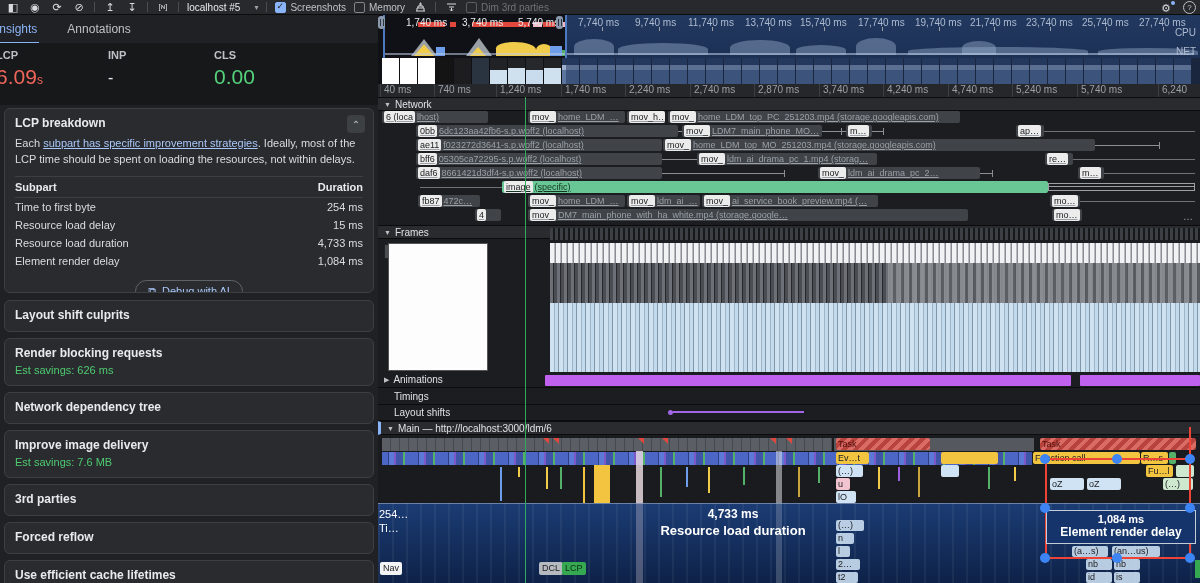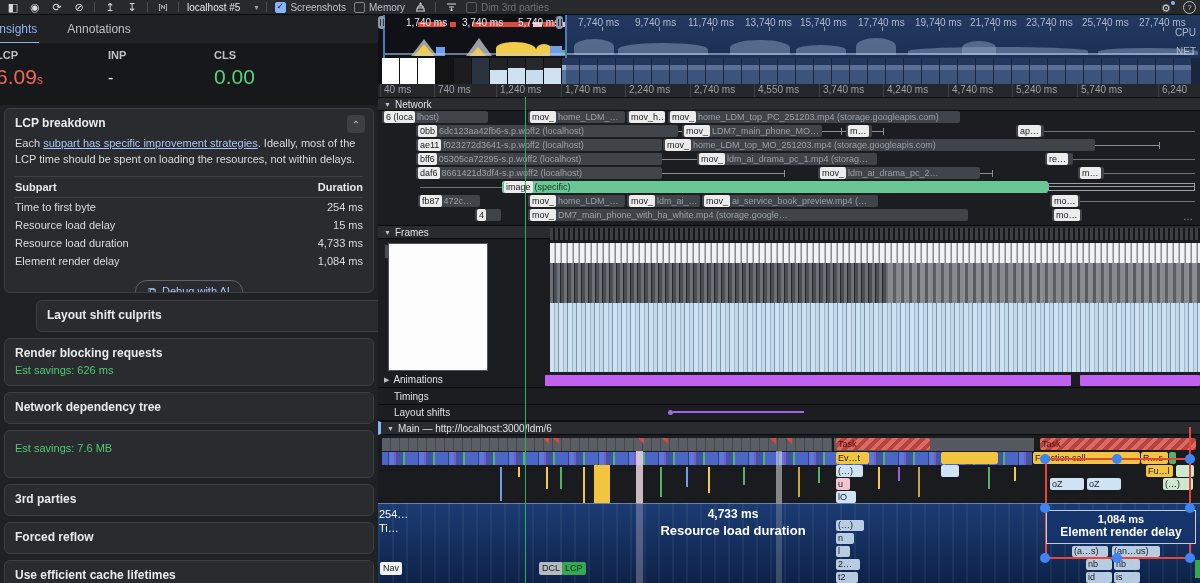--- a/index.html
+++ b/index.html
@@ -70,21 +70,21 @@
   .rtick{position:absolute;top:0;font-size:10px;color:#9aa0a6;white-space:nowrap;}
   .rtickline{position:absolute;top:0;width:1px;height:13px;background:#3c4043;}
   
   .thead{position:absolute;left:0;width:822px;height:14px;background:#2a2b2e;border-top:1px solid #0c0c0d;
          border-bottom:1px solid #0c0c0d;font-size:10px;color:#dfe1e5;display:flex;align-items:center;gap:4px;
          padding-left:6px;box-sizing:border-box;}
   .tri{font-size:7px;color:#bdc1c6;}
   #nettrack{position:absolute;left:0;top:96px;width:822px;height:113px;background:#1c1d20;overflow:hidden;}
   .nrow{position:absolute;left:0;width:822px;height:13px;}
   .nseg{position:absolute;top:0;height:12px;border-radius:2px;background:#404449;color:#9aa0a6;font-size:9px;
-        line-height:12px;white-space:nowrap;overflow:hidden;display:flex;gap:2px;padding:0 2px;box-sizing:border-box;}
+        line-height:12px;white-space:nowrap;overflow:hidden;display:flex;gap:2px;padding:0 2px;box-sizing:border-box;text-decoration:underline;}
   .nchip{background:#ececec;color:#202124;border-radius:2px;padding:0 2px;flex:none;}
   .nseg.green{background:#69c795;color:#14351f;}
   .nwh{position:absolute;top:6px;height:1px;background:#8a8f95;}
   .nwh:after{content:"";position:absolute;right:0;top:-3px;width:1px;height:7px;background:#8a8f95;}
   .nline{position:absolute;top:6px;height:1px;background:#6f7379;}
   .nhollow{position:absolute;top:2px;height:8px;border:1px solid #9aa0a6;box-sizing:border-box;
            background:linear-gradient(180deg,transparent 2px,#9aa0a6 2px,#9aa0a6 3px,transparent 3px);}
   
   #framesarea{position:absolute;left:0;top:225px;width:822px;height:132px;background:#1c1d20;}
   .band{position:absolute;left:172px;width:650px;}
@@ -246,31 +246,32 @@
             </tr>
           </tbody>
       </table>
       <div id="debugbtn">
         <span class="aiicon">⧉</span>
         <span>Debug with AI</span>
       </div>
     </div>
 
     <div id="insight-cards">
-        <div class="card" style="top: 285px; height: 32px; margin-left: 32px;">
+        <div class="card" style="top: 285px; height: 32px;">
           <div class="ctitle">Layout shift culprits</div>
         </div>
         <div class="card" style="top: 323px; height: 48px;">
           <div class="ctitle">Render blocking requests</div>
           <div class="savings">Est savings: 626 ms</div>
         </div>
         <div class="card" style="top: 377px; height: 32px;">
           <div class="ctitle">Network dependency tree</div>
         </div>
         <div class="card" style="top: 415px; height: 48px;">
+          <div class="ctitle">Improve image delivery</div>
           <div class="savings">Est savings: 7.6 MB</div>
         </div>
         <div class="card" style="top: 469px; height: 32px;">
           <div class="ctitle">3rd parties</div>
         </div>
         <div class="card" style="top: 507px; height: 32px;">
           <div class="ctitle">Forced reflow</div>
         </div>
         <div class="card" style="top: 545px; height: 30px;">
           <div class="ctitle">Use efficient cache lifetimes</div>
@@ -406,21 +407,21 @@
         <span class="rtick" style="left: 60px;">740 ms</span>
         <span class="rtickline" style="left: 118px;"></span>
         <span class="rtick" style="left: 122px;">1,240 ms</span>
         <span class="rtickline" style="left: 183px;"></span>
         <span class="rtick" style="left: 187px;">1,740 ms</span>
         <span class="rtickline" style="left: 247px;"></span>
         <span class="rtick" style="left: 251px;">2,240 ms</span>
         <span class="rtickline" style="left: 312px;"></span>
         <span class="rtick" style="left: 316px;">2,740 ms</span>
         <span class="rtickline" style="left: 376px;"></span>
-        <span class="rtick" style="left: 380px;">4,550 ms</span>
+        <span class="rtick" style="left: 380px;">2,870 ms</span>
         <span class="rtickline" style="left: 441px;"></span>
         <span class="rtick" style="left: 445px;">3,740 ms</span>
         <span class="rtickline" style="left: 505px;"></span>
         <span class="rtick" style="left: 509px;">4,240 ms</span>
         <span class="rtickline" style="left: 570px;"></span>
         <span class="rtick" style="left: 574px;">4,740 ms</span>
         <span class="rtickline" style="left: 634px;"></span>
         <span class="rtick" style="left: 638px;">5,240 ms</span>
         <span class="rtickline" style="left: 699px;"></span>
         <span class="rtick" style="left: 703px;">5,740 ms</span>

